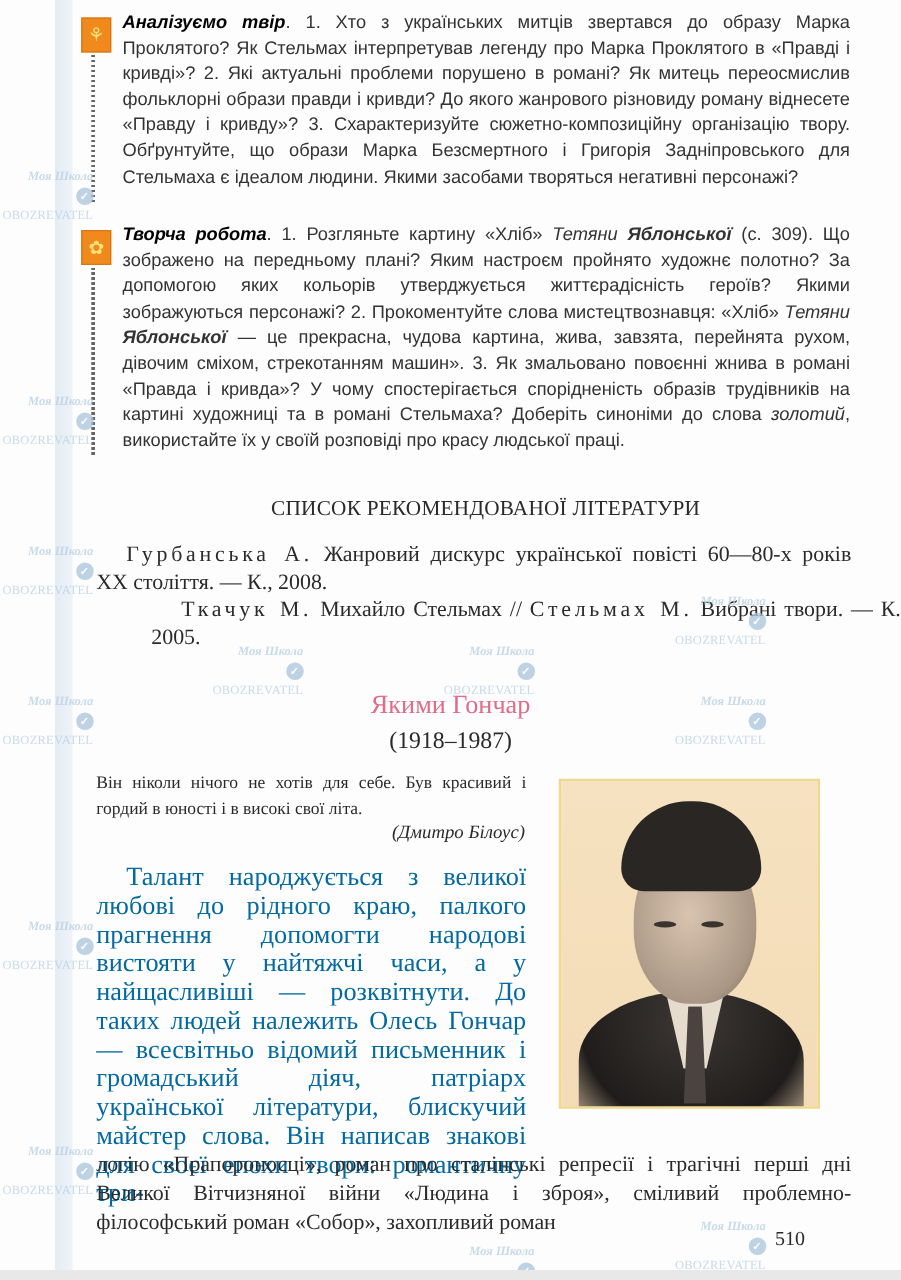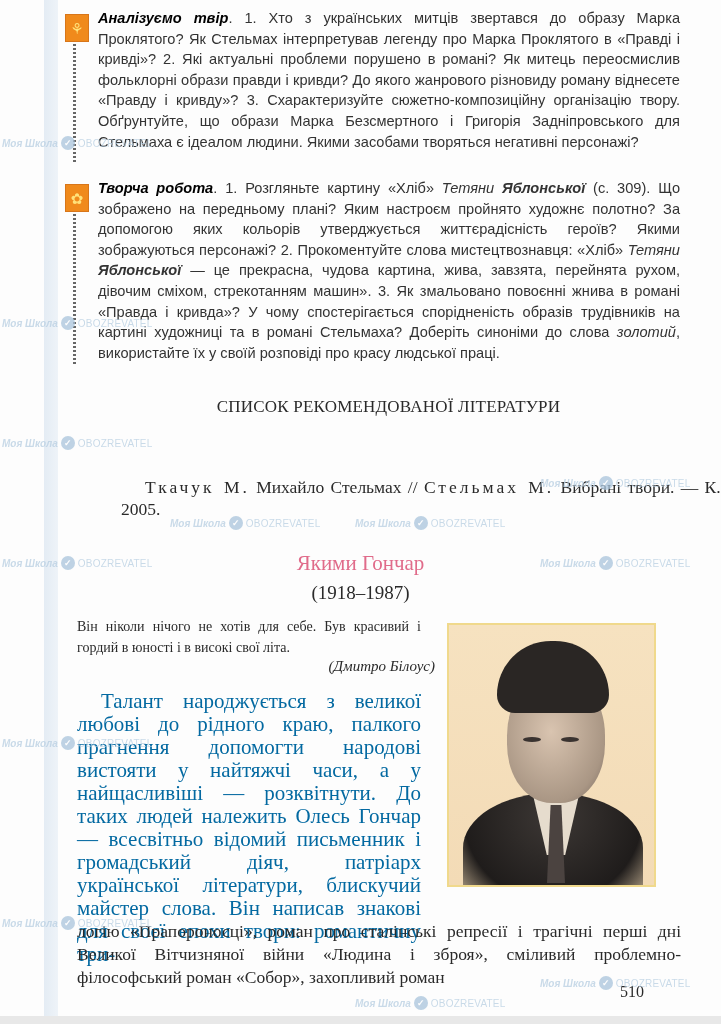--- a/index.html
+++ b/index.html
@@ -67,21 +67,21 @@
     .author-years {
       position: absolute; left: 0; width: 721px; top: 582px; text-align: center;
       font-family: "Liberation Serif", serif; font-size: 19px; color: #2a2a2a;
     }
     .epigraph {
       position: absolute; left: 77px; width: 344px; top: 617px;
       font-family: "Liberation Serif", serif; font-size: 14px; line-height: 20.5px;
       text-align: justify; color: #2a2a2a;
     }
     .epigraph-author {
-      position: absolute; left: 91px; width: 344px; top: 658px; text-align: right;
+      position: absolute; left: 76px; width: 344px; top: 658px; text-align: right;
       font-family: "Liberation Serif", serif; font-size: 15px; font-style: italic; color: #2a2a2a;
     }
     .body-text {
       position: absolute; left: 77px; top: 690px; width: 344px;
       font-family: "Liberation Serif", serif; font-size: 21px; line-height: 23px;
       text-align: justify; color: #0369a1;
     }
     .body-text .indent { display: inline-block; width: 24px; }
     .body-wide {
       position: absolute; left: 77px; top: 920px; width: 604px;
@@ -118,24 +118,24 @@
     .portrait .tie {
       position: absolute; left: 98px; top: 180px; width: 18px; height: 78px;
       background: #4b4340; clip-path: polygon(20% 0, 80% 0, 100% 100%, 0 100%);
     }
     .page-number {
       position: absolute; left: 620px; top: 983px;
       font-family: "Liberation Serif", serif; font-size: 16px; color: #2a2a2a;
     }
     
     .wm {
-      position: absolute; font-family: Liberation Sans, sans-serif;
+      position: absolute; font-family: Liberation Serif, serif;
       font-size: 10px; font-style: italic; font-weight: bold; color: #b8cfe2;
       opacity: 0.75; white-space: nowrap; pointer-events: none;
-      display: flex; align-items: center; gap: 3px;
+      display: flex; align-items: flex-end; gap: 3px; flex-direction: column;
     }
     .wm .circ {
       display: inline-block; width: 14px; height: 14px; border-radius: 50%;
       background: #a9c4dc; color: #fff; font-size: 9px; text-align: center; line-height: 14px; font-style: normal;
     }
     .wm .obz { font-style: normal; font-weight: normal; letter-spacing: 0.2px; }
   </style>
 </head>
 <body>
 
@@ -148,20 +148,23 @@
     <span class="lead">Аналізуємо твір</span><span>. 1. Хто з українських митців звертався до образу Марка Проклятого? Як Стельмах інтерпретував легенду про Марка Проклятого в «Правді і кривді»? 2. Які актуальні проблеми порушено в романі? Як митець переосмислив фольклорні образи правди і кривди? До якого жанрового різновиду роману віднесете «Правду і кривду»? 3. Схарактеризуйте сюжетно-композиційну організацію твору. Обґрунтуйте, що образи Марка Безсмертного і Григорія Задніпровського для Стельмаха є ідеалом людини. Якими засобами творяться негативні персонажі?</span>
   </div>
 
   <div class="icon-box" style="left:65px; top:184px;">✿</div>
   <div class="dots" style="top:214px; height:150px;"></div>
   <div class="task" style="top:178px;">
     <span class="lead">Творча робота</span><span>. 1. Розгляньте картину «Хліб» </span><i>Тетяни </i><i><b>Яблонської</b></i><span> (с. 309). Що зображено на передньому плані? Яким настроєм пройнято художнє полотно? За допомогою яких кольорів утверджується життєрадісність героїв? Якими зображуються персонажі? 2. Прокоментуйте слова мистецтвознавця: «Хліб» </span><i>Тетяни </i><i><b>Яблонської</b></i><span> — це прекрасна, чудова картина, жива, завзята, перейнята рухом, дівочим сміхом, стрекотанням машин». 3. Як змальовано повоєнні жнива в романі «Правда і кривда»? У чому спостерігається спорідненість образів трудівників на картині художниці та в романі Стельмаха? Доберіть синоніми до слова </span><i>золотий</i><span>, використайте їх у своїй розповіді про красу людської праці.</span>
   </div>
 
   <div class="ref-title">СПИСОК РЕКОМЕНДОВАНОЇ ЛІТЕРАТУРИ</div>
+  <div class="ref" style="top:432px;">
+    <span class="spaced">Гурбанська А.</span><span> Жанровий дискурс української повісті 60—80-х років XX століття. — К., 2008.</span>
+  </div>
   <div class="ref" style="top:476px;margin-left:44px;">
     <span class="spaced">Ткачук М.</span><span> Михайло Стельмах // </span><span class="spaced">Стельмах М.</span><span> Вибрані твори. — К., 2005.</span>
   </div>
 
   <div class="author-name">Якими Гончар</div>
   <div class="author-years">(1918–1987)</div>
   <div class="epigraph">Він ніколи нічого не хотів для себе. Був красивий і гордий в юності і в високі свої літа.</div>
   <div class="epigraph-author">(Дмитро Білоус)</div>
 
   <div class="body-text"><span class="indent"></span><span>Талант народжується з великої любові до рідного краю, палкого прагнення допомогти народові вистояти у найтяжчі часи, а у найщасливіші — розквітнути. До таких людей належить Олесь Гончар — всесвітньо відомий письменник і громадський діяч, патріарх української літератури, блискучий майстер слова. Він написав знакові для своєї епохи твори: романтичну три-</span></div>

